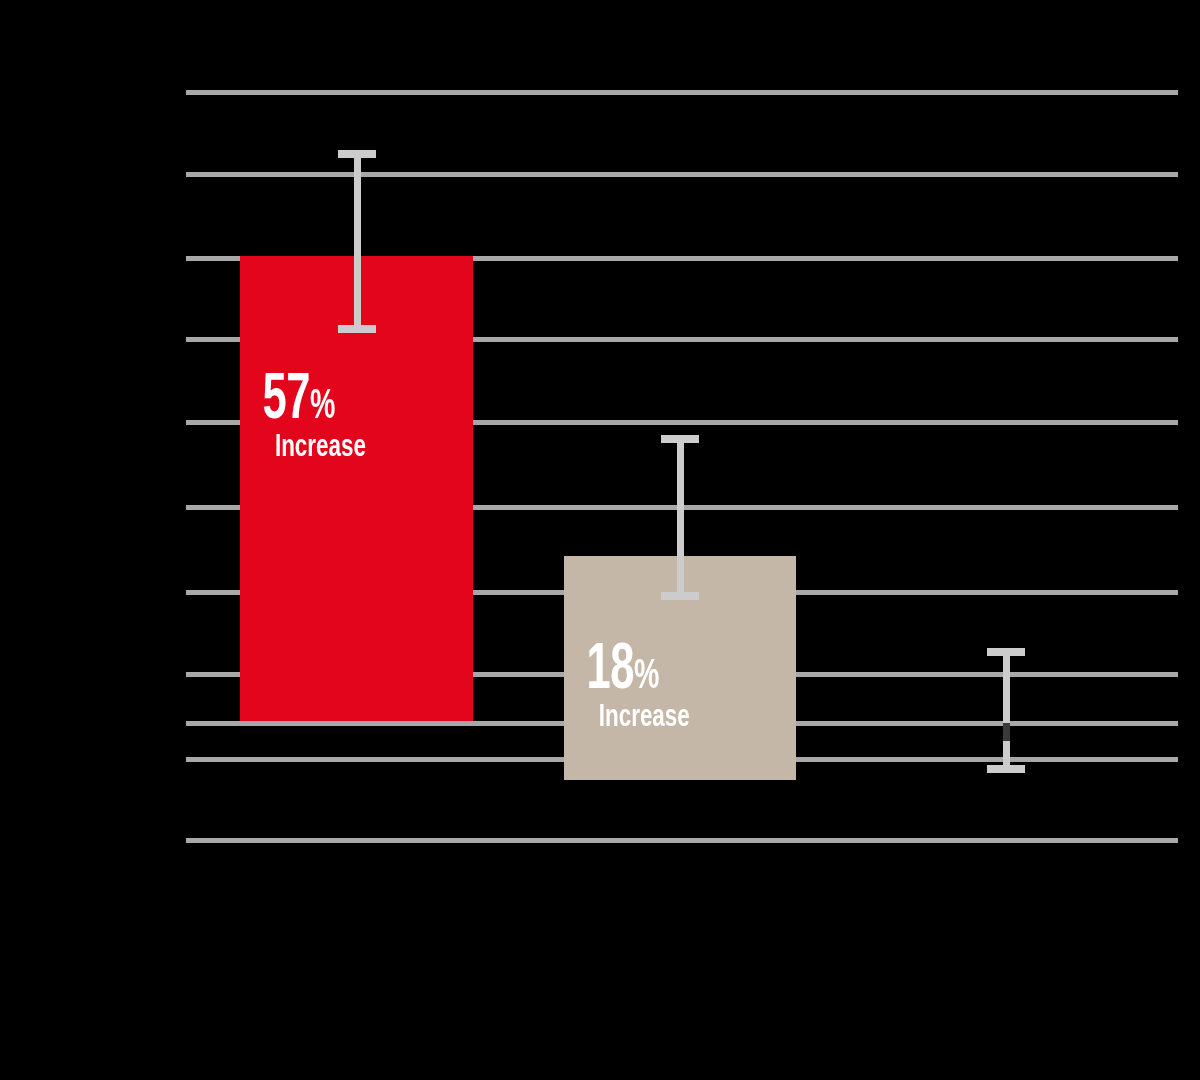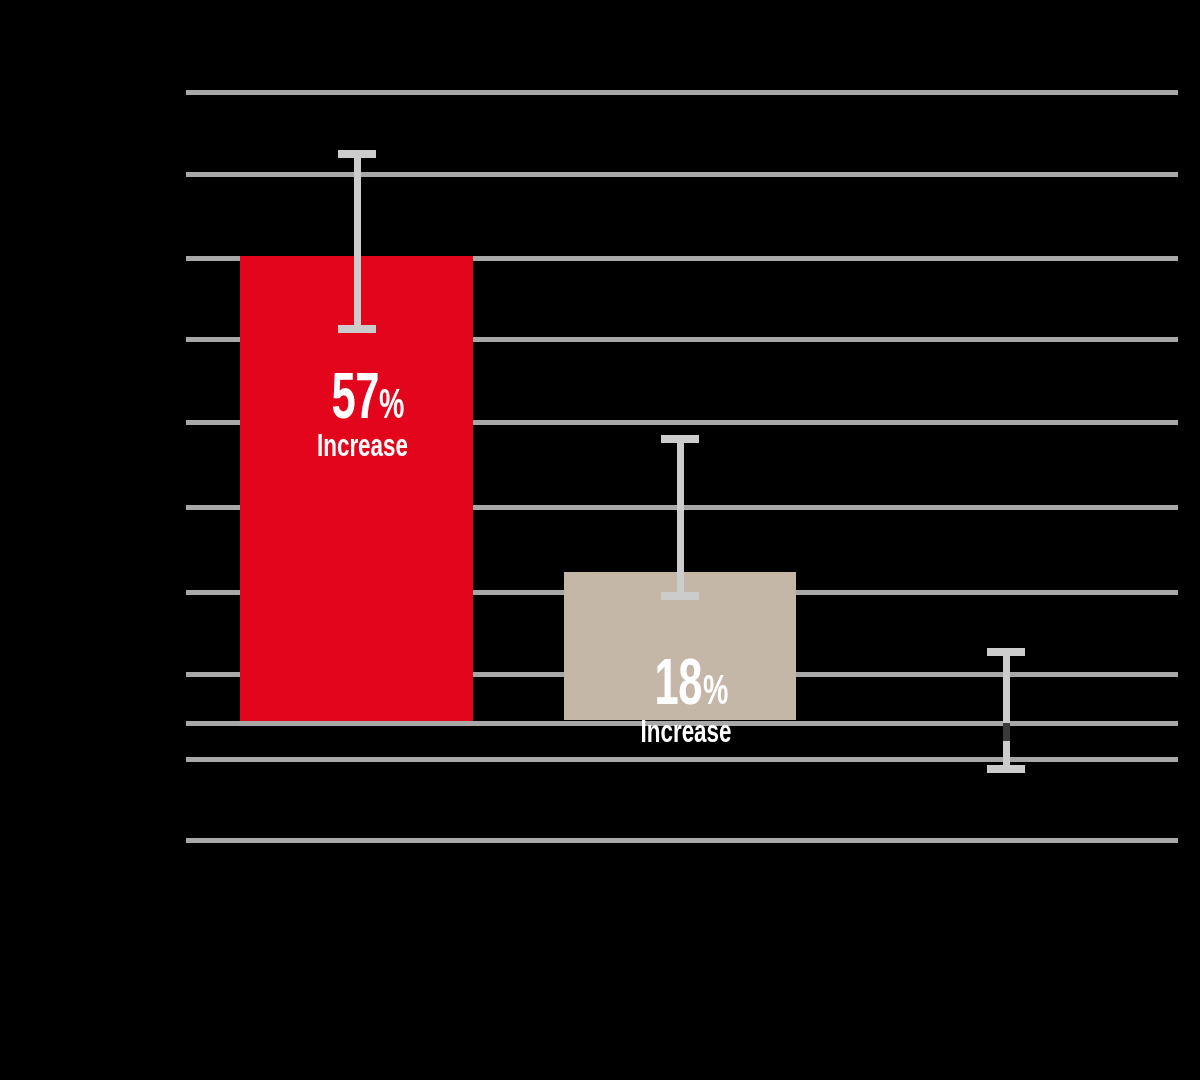--- a/index.html
+++ b/index.html
@@ -33,25 +33,24 @@
   }
   
   .bar {
     position: absolute;
     box-sizing: border-box;
   }
   .bar-label {
     position: absolute;
     left: 0;
     right: 0;
-    text-align: center;
+    text-align: left;
     color: #ffffff;
     line-height: 1;
     user-select: none;
-    padding-left: 12px;
   }
   .value-line {
     display: block;
     white-space: nowrap;
     font-weight: 700;
     letter-spacing: -0.5px;
   }
   .value-num {
     font-size: 64px;
     font-weight: 700;
@@ -126,21 +125,21 @@
     <div class="gridline" style="left:186px;width:992px;top:757px;"></div>
     <div class="gridline" style="left:186px;width:992px;top:838px;"></div>
 
     <div class="bar" style="left:240px;top:256px;width:233px;height:465px;background:#e3051c;">
       <div class="bar-label" style="top:110px;">
         <span class="value-line"><span class="value-num">57</span><span class="value-pct">%</span></span>
         <span class="value-sub">Increase</span>
       </div>
     </div>
 
-    <div class="bar" style="left:564px;top:572px;width:232px;height:148px;background:#c5b7a8;">
+    <div class="bar" style="left:564px;top:556px;width:232px;height:224px;background:#c5b7a8;">
       <div class="bar-label" style="top:80px;">
         <span class="value-line"><span class="value-num">18</span><span class="value-pct">%</span></span>
         <span class="value-sub">Increase</span>
       </div>
     </div>
 
     <div class="bar" style="left:926px;top:721px;width:160px;height:0px;background:#000000;"></div>
 
     <div class="errbar" style="left:338px;top:150px;width:38px;height:183px;">
       <div class="err-stem"></div>

